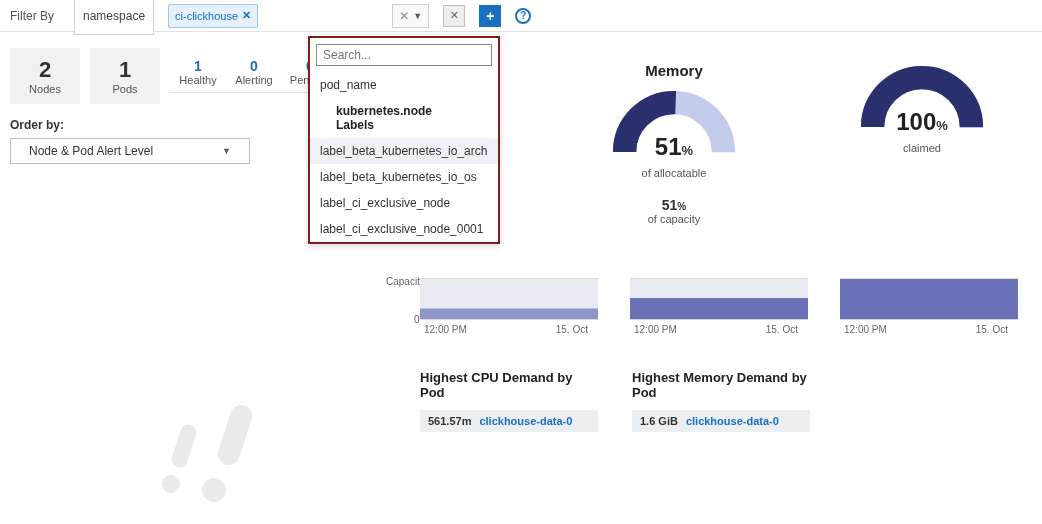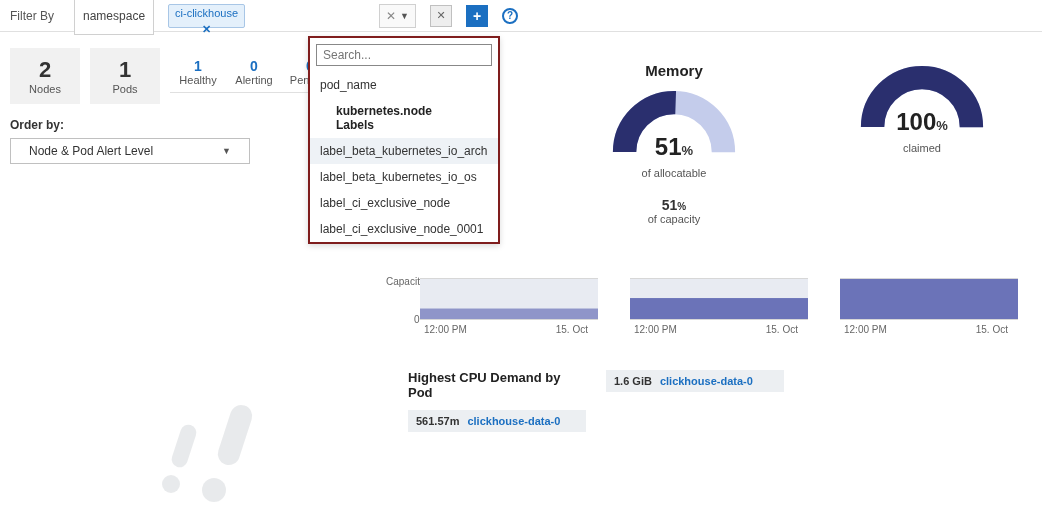--- a/index.html
+++ b/index.html
@@ -2,21 +2,21 @@
 <html><head>
 <meta charset="utf-8">
 <style>
   * { box-sizing: border-box; margin: 0; padding: 0; }
   body { font-family: -apple-system, "Segoe UI", Helvetica, Arial, sans-serif; font-size: 12px; color: #333; background: #fff; width: 1042px; height: 524px; overflow: hidden; position: relative; }
 
   
   .filter-bar { display: flex; align-items: center; gap: 14px; padding: 4px 10px; border-bottom: 1px solid #e0e0e0; height: 32px; }
   .filter-label { color: #555; margin-right: 6px; }
   .filter-segment { border: 1px solid #d0d0d0; background: #fff; padding: 18px 8px; height: 24px; display: flex; align-items: center; color: #444; cursor: pointer; }
-  .filter-tag { border: 1px solid #a8c6e6; background: #e4f0fb; color: #1b6fc1; padding: 2px 6px; height: 24px; display: flex; align-items: center; gap: 4px; font-size: 11px; border-radius: 2px; flex-direction: column; }
+  .filter-tag { border: 1px solid #a8c6e6; background: #e4f0fb; color: #1b6fc1; padding: 2px 6px; height: 24px; display: flex; align-items: center; gap: 4px; font-size: 11px; border-radius: 2px; }
   .filter-tag .x { font-weight: bold; cursor: pointer; }
   .dropdown-trigger { border: 1px solid #d0d0d0; height: 24px; display: flex; align-items: center; padding: 0 6px; gap: 4px; cursor: pointer; background: #f9f9f9; position: relative; margin-left: 120px; }
   .dropdown-trigger .x { color: #888; }
   .dropdown-trigger .chev { font-size: 9px; color: #555; }
   .close-box { width: 22px; height: 22px; border: 1px solid #c0c0c0; background: #eee; display: flex; align-items: center; justify-content: center; font-size: 11px; color: #666; cursor: pointer; }
   .plus-box { width: 22px; height: 22px; background: #1b6fc1; color: #fff; display: flex; align-items: center; justify-content: center; font-size: 14px; font-weight: bold; cursor: pointer; }
   .help-circle { width: 16px; height: 16px; border-radius: 50%; border: 2px solid #1b6fc1; color: #1b6fc1; display: flex; align-items: center; justify-content: center; font-size: 10px; font-weight: bold; cursor: pointer; }
 
   
   .summary-row { display: flex; gap: 10px; padding: 16px 10px 10px 10px; }
@@ -60,21 +60,21 @@
 
   
   .capacity-label { position: absolute; top: 276px; left: 386px; font-size: 10px; color: #666; }
   .zero-label     { position: absolute; top: 314px; left: 414px; font-size: 10px; color: #666; }
   .mini-charts { position: absolute; top: 278px; left: 420px; display: flex; gap: 38px; }
   .mini-chart { width: 172px; }
   .mini-svg { width: 178px; height: 42px; display: block; border-top: 1px solid #d7d7d7; border-bottom: 1px solid #d7d7d7; }
   .mini-xaxis { display: flex; justify-content: space-between; font-size: 10px; color: #666; margin-top: 4px; padding: 0 4px; }
 
   
-  .demand-section { position: absolute; top: 370px; left: 408px; display: flex; gap: 20px; }
+  .demand-section { position: absolute; top: 370px; left: 420px; display: flex; gap: 34px; }
   .demand-col { width: 178px; }
   .demand-title { font-size: 13px; font-weight: 700; color: #222; margin-bottom: 10px; }
   .demand-row { background: #eceff2; padding: 5px 8px; font-size: 11px; display: flex; gap: 8px; }
   .demand-row .v { font-weight: 700; color: #333; }
   .demand-row .p { color: #1b6fc1; font-weight: 600; }
 
   
   .excl-deco { position: absolute; left: 156px; top: 394px; width: 140px; height: 120px; opacity: .55; }
 
   
@@ -236,20 +236,21 @@
 
 <div class="demand-section">
   <div class="demand-col">
     <div class="demand-title">Highest CPU Demand by Pod</div>
     <div class="demand-row">
       <span class="v">561.57m</span>
       <span class="p">clickhouse-data-0</span>
     </div>
   </div>
   <div class="demand-col">
+    <div class="demand-title">Highest Memory Demand by Pod</div>
     <div class="demand-row">
       <span class="v">1.6 GiB</span>
       <span class="p">clickhouse-data-0</span>
     </div>
   </div>
 </div>
 
 <div class="excl-deco">
   <svg viewBox="0 0 140 120">
     <g fill="#d7dadd">

